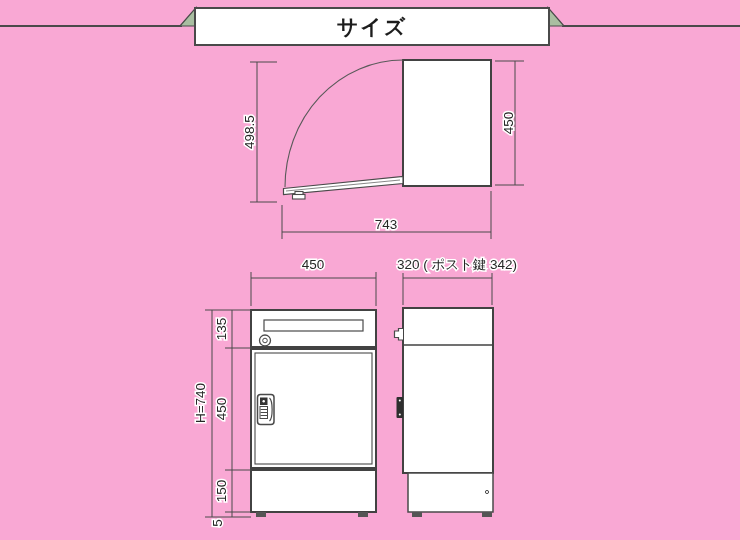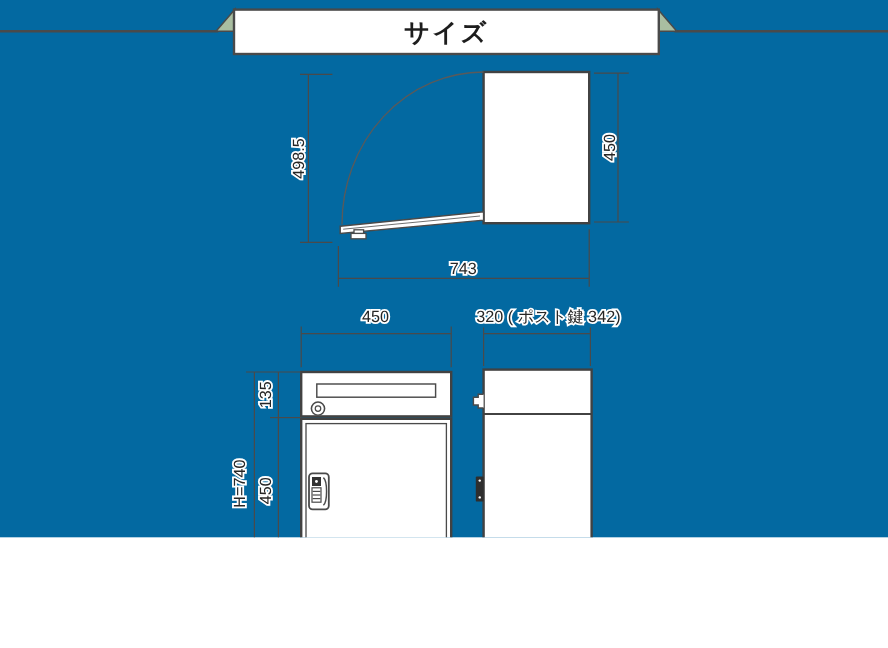--- a/index.html
+++ b/index.html
@@ -1,19 +1,19 @@
 <!DOCTYPE html>
 <html><head>
 <meta charset="utf-8">
 <style>
   html,body{margin:0;padding:0;background:#ffffff;}
   .canvas{
     position:relative;
-    width:740px;height:448px;
-    background:#0369a1;
+    width:740px;height:540px;
+    background:#f9a8d4;
     font-family:"Liberation Sans", sans-serif;
     overflow:hidden;
   }
   svg{display:block;}
   .dim-label{
     font-size:13.5px;
     fill:#262626;
     text-anchor:middle;
     paint-order:stroke;
     stroke:#ffffff;

